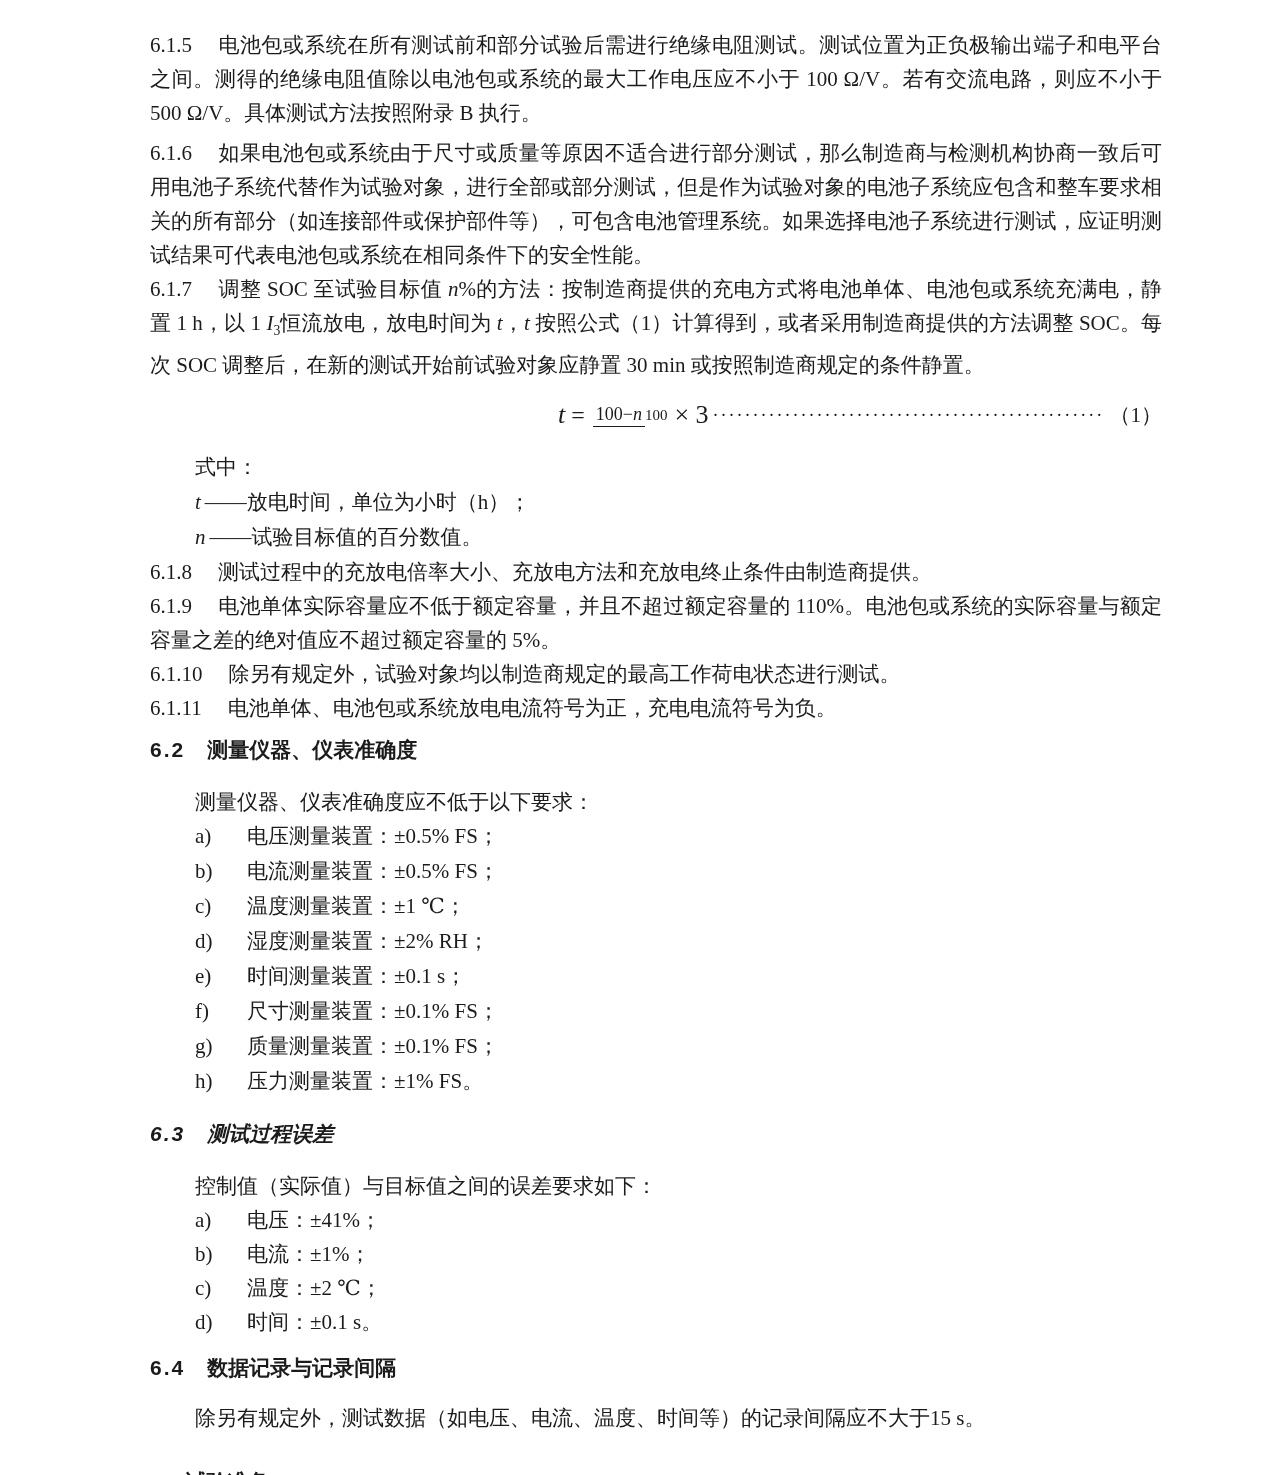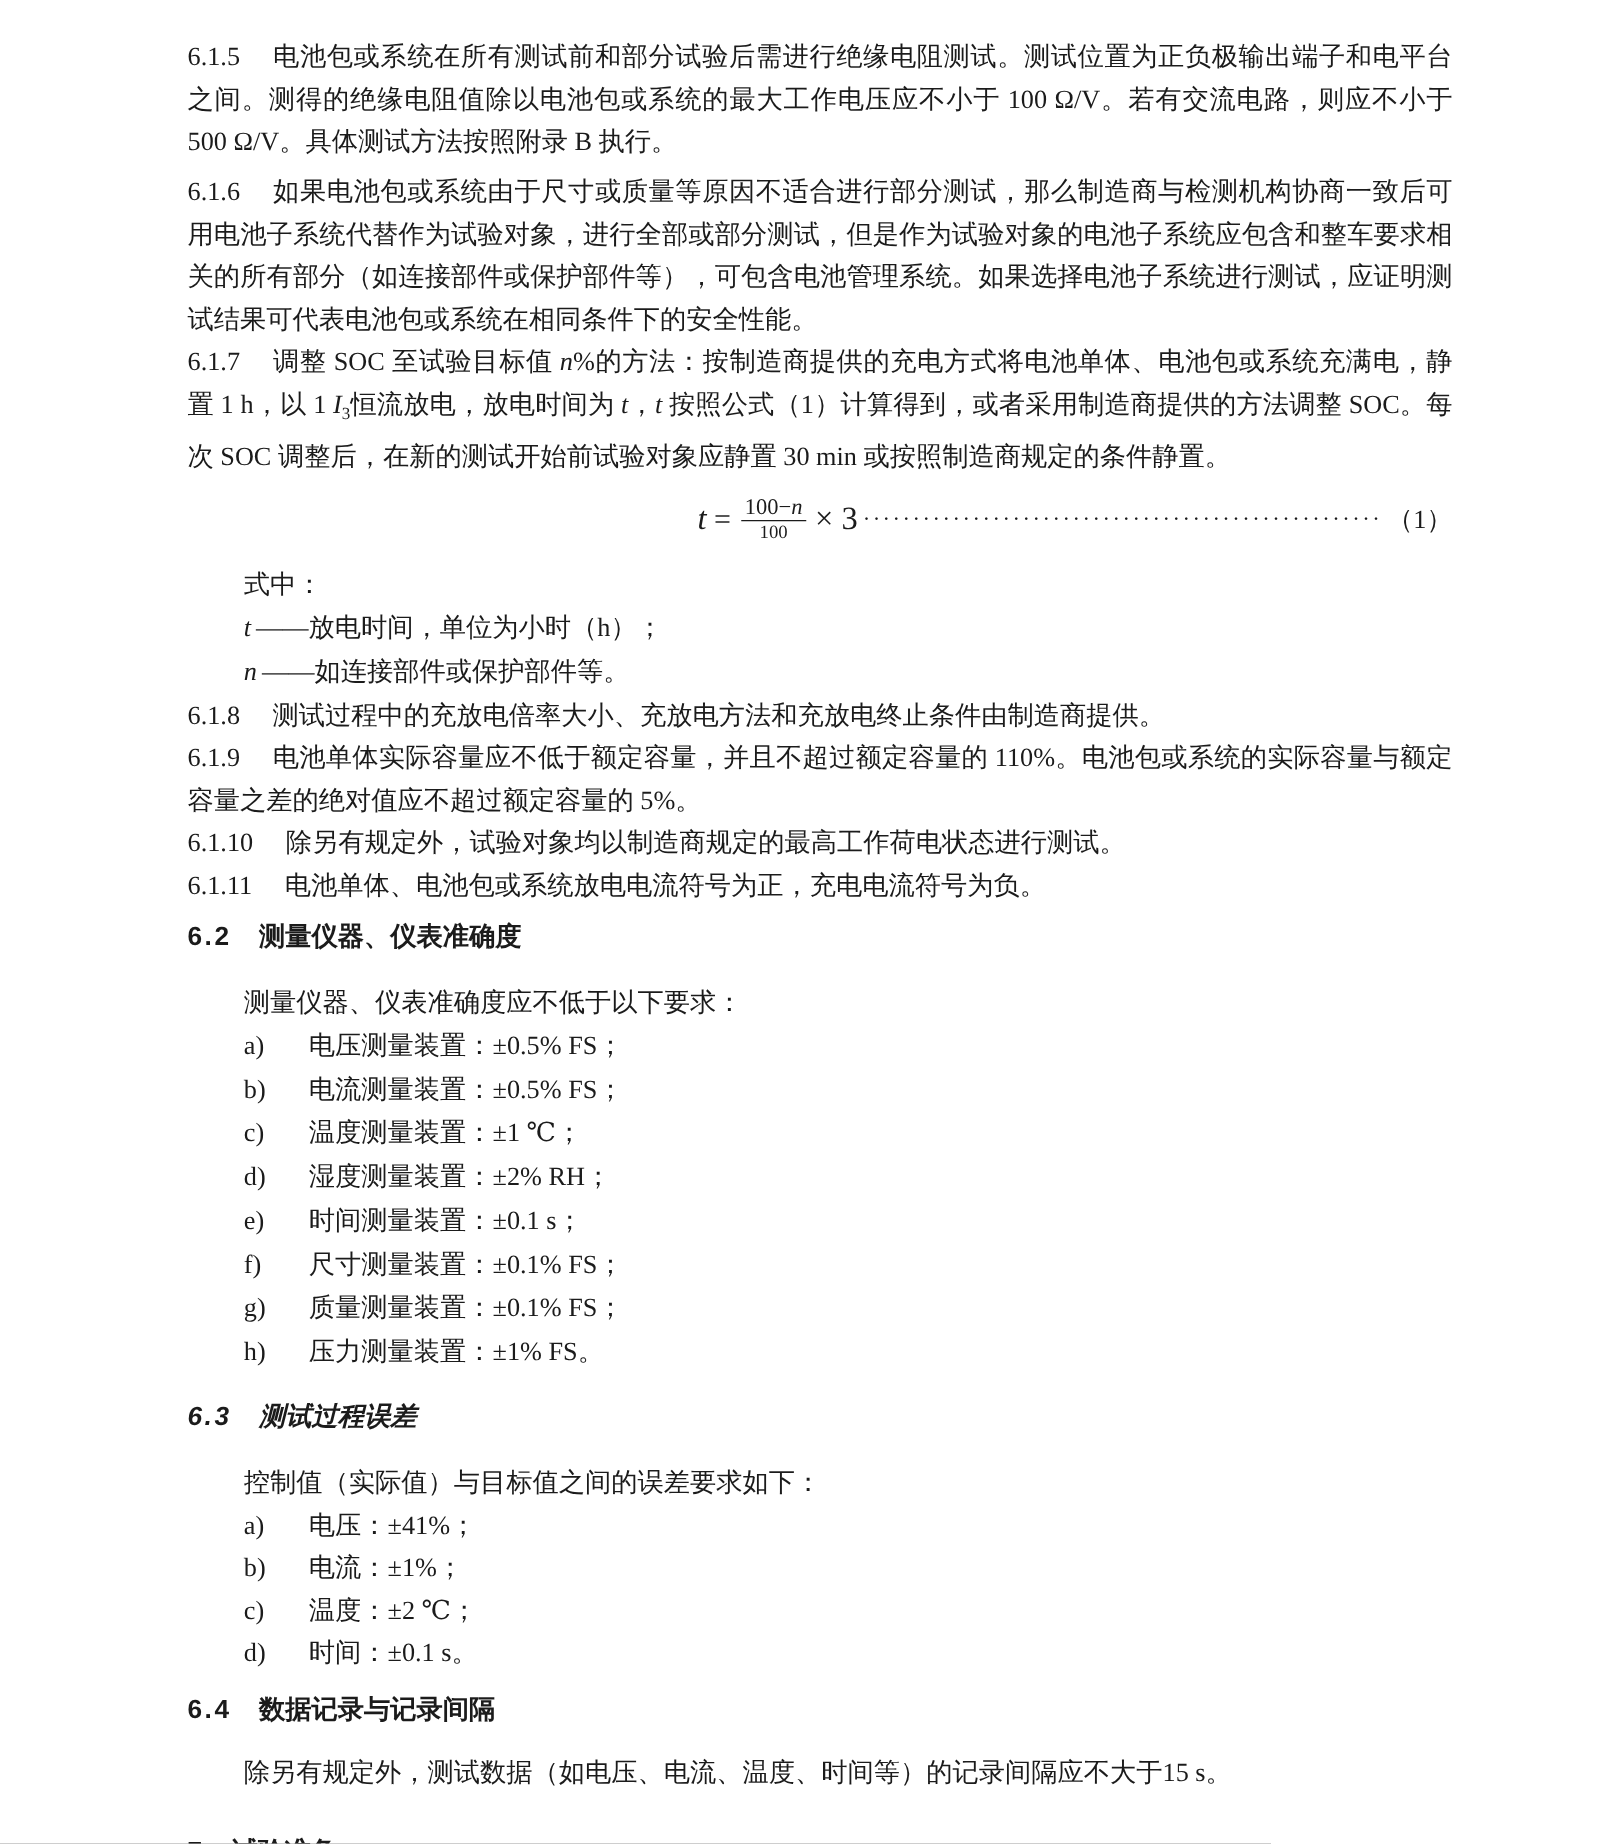--- a/index.html
+++ b/index.html
@@ -17,21 +17,21 @@
   i.v{font-style:italic;font-family:"Liberation Serif","DejaVu Serif",serif;}
   sub.v{font-size:0.65em;}
   
   .formula-row{
     display:flex;align-items:center;
     margin-top:4px;height:58px;
     padding-left:408px;
   }
   .f-lhs{font-size:26px;}
   .f-eq{font-size:24px;padding:0 8px 0 6px;}
-  .frac{display:inline-flex;flex-direction:column;align-items:center;vertical-align:middle;line-height:1.15;}
+  .frac{display:inline-flex;flex-direction:row;align-items:center;vertical-align:middle;line-height:1.15;}
   .frac .top{font-size:18px;border-bottom:1.6px solid #1b1b1b;padding:0 3px 1px 3px;}
   .frac .bot{font-size:15px;padding-top:1px;}
   .f-times{font-size:26px;padding-left:7px;}
   .f-dots{flex:1;overflow:hidden;white-space:nowrap;font-size:18px;letter-spacing:2px;margin-left:4px;color:#1b1b1b;}
   .f-label{font-size:21px;margin-left:6px;white-space:nowrap;}
   
   .indent{ text-indent:45px; text-align:justify;}
   .where-intro{margin-top:6px;line-height:35px;}
   .defline{padding-left:45px;line-height:35px;}
   .defline i.v{margin-right:4px;}
@@ -70,21 +70,21 @@
         </span>
       <span class="f-times">× 3</span>
       <span class="f-dots">··································································································</span>
       <span class="f-label">（1）</span>
     </div>
 
     <p class="indent where-intro">式中：</p>
 
     <p class="defline"><i class="v">t</i><span>——放电时间，单位为小时（h）；</span></p>
 
-    <p class="defline"><i class="v">n</i><span>——如连接部件或保护部件等。</span></p>
+    <p class="defline"><i class="v">n</i><span>——试验目标值的百分数值。</span></p>
 
     <p class="clause"><span class="cnum">6.1.8</span><span>测试过程中的充放电倍率大小、充放电方法和充放电终止条件由制造商提供。</span></p>
 
     <p class="clause"><span class="cnum">6.1.9</span><span>电池单体实际容量应不低于额定容量，并且不超过额定容量的 110%。电池包或系统的实际容量与额定容量之差的绝对值应不超过额定容量的 5%。</span></p>
 
     <p class="clause"><span class="cnum">6.1.10</span><span>除另有规定外，试验对象均以制造商规定的最高工作荷电状态进行测试。</span></p>
 
     <p class="clause"><span class="cnum">6.1.11</span><span>电池单体、电池包或系统放电电流符号为正，充电电流符号为负。</span></p>
 
     <h3 class="sec"><span class="hnum">6.2</span><span>测量仪器、仪表准确度</span></h3>

